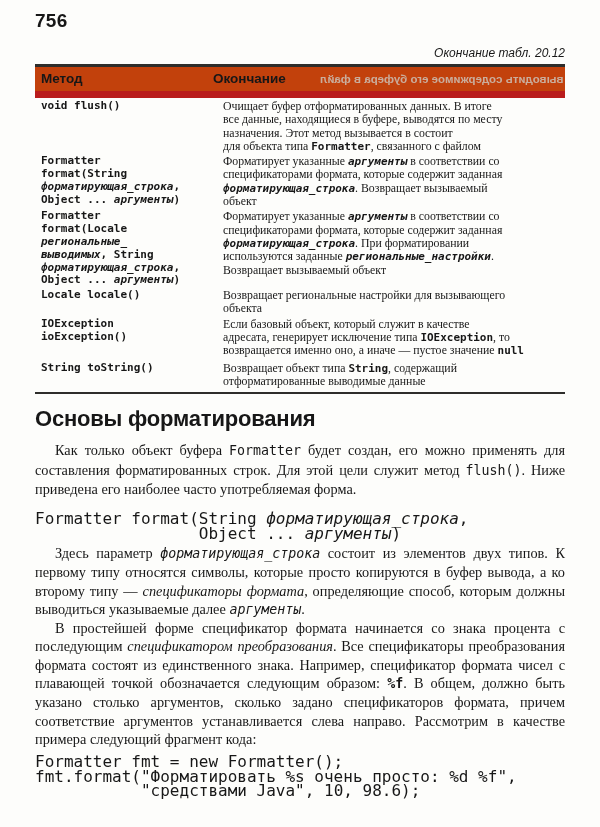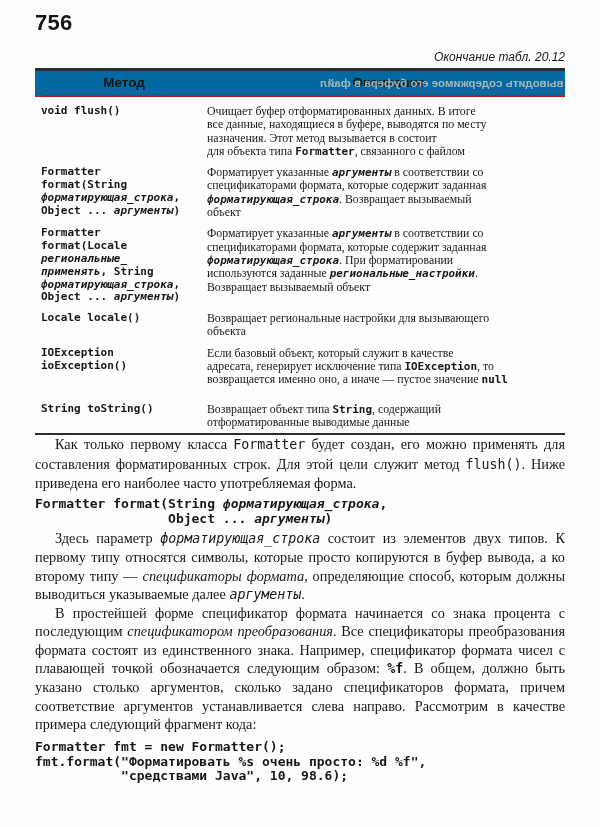--- a/index.html
+++ b/index.html
@@ -8,58 +8,58 @@
     background: #fdfdfb;
     color: #171717;
     font-family: "Liberation Serif", serif;
     overflow: hidden;
   }
   .page { padding: 10px 35px 0 35px; position: relative; }
 
   
   .pagehead { display: flex; align-items: baseline; gap: 26px;
               font-family: "Liberation Sans", sans-serif; }
-  .pagenum { font-size: 22px; font-weight: 700; letter-spacing: .3px; }
+  .pagenum { font-size: 19px; font-weight: 700; letter-spacing: .3px; }
   .runtitle { font-size: 13.2px; }
 
   
   .caption { text-align: right; font-family: "Liberation Sans", sans-serif;
              font-style: italic; font-size: 12px; margin-top: 14px; margin-bottom: 4px; }
 
   
   .tbl { border-top: 3px solid #2e2d2b; border-bottom: 2px solid #2e2d2b; }
   .thead { display: grid; grid-template-columns: 172px 1fr;
-           border-bottom: 2px solid #b91c1c; background: #0369a1;
+           border-bottom: 7px solid #b91c1c; background: #c2410c;
            position: relative; padding: 4px 0 5px;
-           font-family: "Liberation Sans", sans-serif; font-weight: 700; font-size: 13.5px; text-align: center; }
+           font-family: "Liberation Sans", sans-serif; font-weight: 700; font-size: 13.5px; }
   .th { padding-left: 6px; }
   .bleed { position: absolute; right: 2px; top: 6px;
            transform: scaleX(-1); color: #ccc8c0; opacity: .8;
            filter: blur(.5px); font-family: "Liberation Sans", sans-serif;
            font-size: 11.5px; font-weight: 700; pointer-events: none; }
-  .row { display: grid; grid-template-columns: 172px 1fr; padding-top: 8px; }
+  .row { display: grid; grid-template-columns: 172px 1fr; padding-top: 2px; gap: 16px; }
   .row:last-child { padding-bottom: 4px; }
   .method { font-family: "DejaVu Sans Mono", monospace; font-size: 11px;
             line-height: 12.8px; font-weight: 700; white-space: pre-wrap; padding-left: 6px; }
   .desc { font-size: 11.8px; line-height: 13.3px; white-space: pre-wrap; padding-right: 2px; }
 
   
   .sg-mono, .sg-monob, .sg-monoi, .sg-monobi { font-family: "DejaVu Sans Mono", monospace; }
   .sg-monob, .sg-monobi { font-weight: 700; }
   .sg-monoi, .sg-monobi, .sg-i { font-style: italic; }
   .desc .sg-mono, .desc .sg-monob, .desc .sg-monoi, .desc .sg-monobi,
   p .sg-mono, p .sg-monob, p .sg-monoi, p .sg-monobi { font-size: .93em; }
 
   
   h1 { font-family: "Liberation Sans", sans-serif; font-size: 22px; font-weight: 700;
        margin: 12px 0 9px 0; letter-spacing: -.2px; }
   p { margin: 0; text-align: justify; text-indent: 20px;
       font-size: 14.3px; line-height: 18.3px; }
-  pre { margin: 5px 0 3px 0; font-family: "DejaVu Sans Mono", monospace;
-        font-size: 13px; line-height: 14.4px; white-space: pre-wrap; font-weight: bold; }
+  pre { margin: 14px 0 3px 0; font-family: "DejaVu Sans Mono", monospace;
+        font-size: 16px; line-height: 14.4px; white-space: pre-wrap; }
   pre.code2 { margin-top: 7px; }
 </style>
 </head>
 <body>
 
 <div class="page">
 
   <div class="pagehead">
     <span class="pagenum">756</span>
   </div>
@@ -87,21 +87,21 @@
 Object ... </span><span class="sg-monobi">аргументы</span><span class="sg-monob">)</span></div>
       <div class="desc"><span>Форматирует указанные </span><span class="sg-monobi">аргументы</span><span> в соответствии со
 спецификаторами формата, которые содержит заданная
 </span><span class="sg-monobi">форматирующая_строка</span><span>. Возвращает вызываемый
 объект</span></div>
     </div>
     <div class="row">
       <div class="method"><span class="sg-monob">Formatter
 format(Locale
 </span><span class="sg-monobi">региональные_
-применять</span><span class="sg-monob">, String
+выводимых</span><span class="sg-monob">, String
 </span><span class="sg-monobi">форматирующая_строка</span><span class="sg-monob">,
 Object ... </span><span class="sg-monobi">аргументы</span><span class="sg-monob">)</span></div>
       <div class="desc"><span>Форматирует указанные </span><span class="sg-monobi">аргументы</span><span> в соответствии со
 спецификаторами формата, которые содержит заданная
 </span><span class="sg-monobi">форматирующая_строка</span><span>. При форматировании
 используются заданные </span><span class="sg-monobi">региональные_настройки</span><span>.
 Возвращает вызываемый объект</span></div>
     </div>
     <div class="row">
       <div class="method"><span class="sg-monob">Locale locale()</span></div>
@@ -117,22 +117,23 @@
     </div>
     <div class="row">
     </div>
     <div class="row">
       <div class="method"><span class="sg-monob">String toString()</span></div>
       <div class="desc"><span>Возвращает объект типа </span><span class="sg-monob">String</span><span>, содержащий
 отформатированные выводимые данные</span></div>
     </div>
   </div>
 
+  <h1>Основы форматирования</h1>
 
-  <p><span>Как только первому класса </span><span class="sg-mono">Formatter</span><span> будет создан, его можно применять для составления форматированных строк. Для этой цели служит метод </span><span class="sg-mono">flush()</span><span>. Ниже приведена его наиболее часто употребляемая форма.</span></p>
+  <p><span>Как только объект буфера </span><span class="sg-mono">Formatter</span><span> будет создан, его можно применять для составления форматированных строк. Для этой цели служит метод </span><span class="sg-mono">flush()</span><span>. Ниже приведена его наиболее часто употребляемая форма.</span></p>
   <pre><span class="sg-mono">Formatter format(String </span><span class="sg-monoi">форматирующая_строка</span><span class="sg-mono">,
                  Object ... </span><span class="sg-monoi">аргументы</span><span class="sg-mono">)</span></pre>
   <p><span>Здесь параметр </span><span class="sg-monoi">форматирующая_строка</span><span> состоит из элементов двух типов. К первому типу относятся символы, которые просто копируются в буфер вывода, а ко второму типу — </span><span class="sg-i">спецификаторы формата</span><span>, определяющие способ, которым должны выводиться указываемые далее </span><span class="sg-monoi">аргументы</span><span>.</span></p>
   <p><span>В простейшей форме спецификатор формата начинается со знака процента с последующим </span><span class="sg-i">спецификатором преобразования</span><span>. Все спецификаторы преобразования формата состоят из единственного знака. Например, спецификатор формата чисел с плавающей точкой обозначается следующим образом: </span><span class="sg-monob">%f</span><span>. В общем, должно быть указано столько аргументов, сколько задано спецификаторов формата, причем соответствие аргументов устанавливается слева направо. Рассмотрим в качестве примера следующий фрагмент кода:</span></p>
   <pre class="code2"><span class="sg-mono">Formatter fmt = new Formatter();
 fmt.format("Форматировать %s очень просто: %d %f",
            "средствами Java", 10, 98.6);</span></pre>
 
 </div>
 

